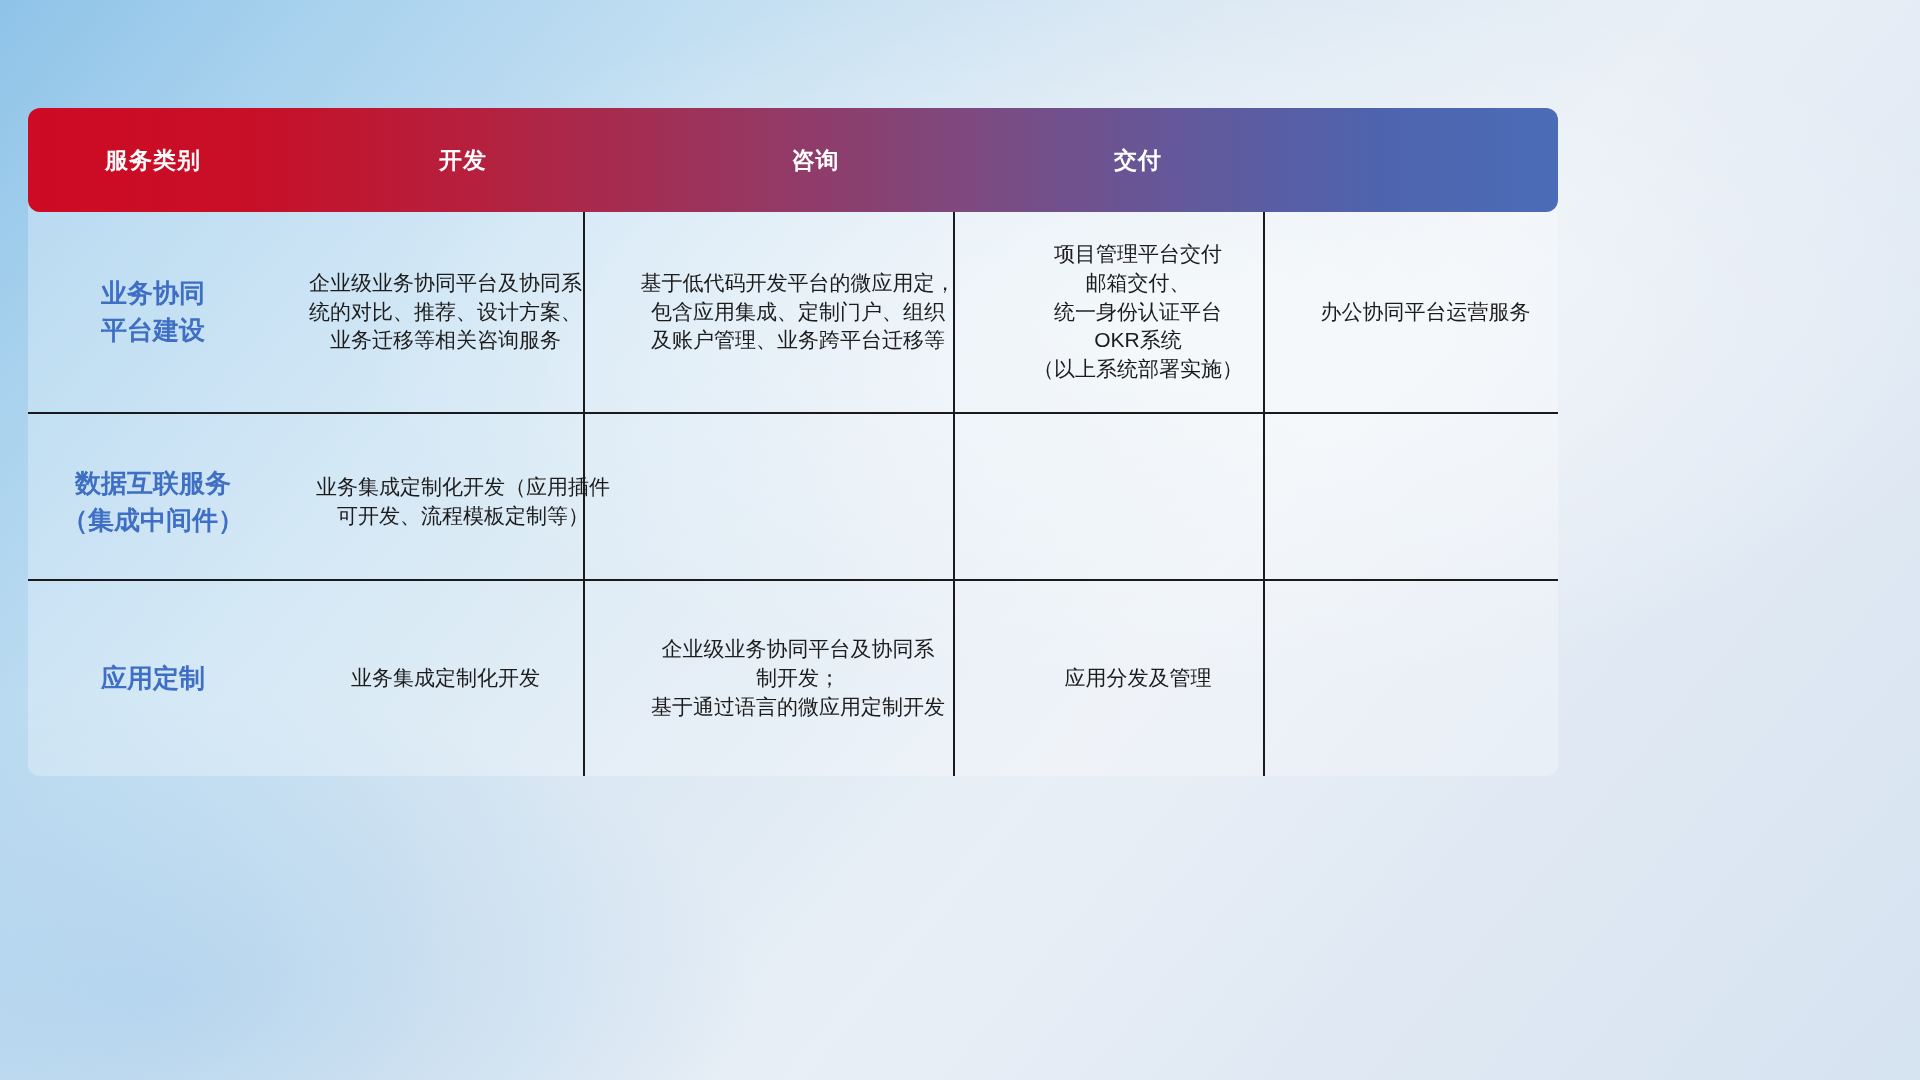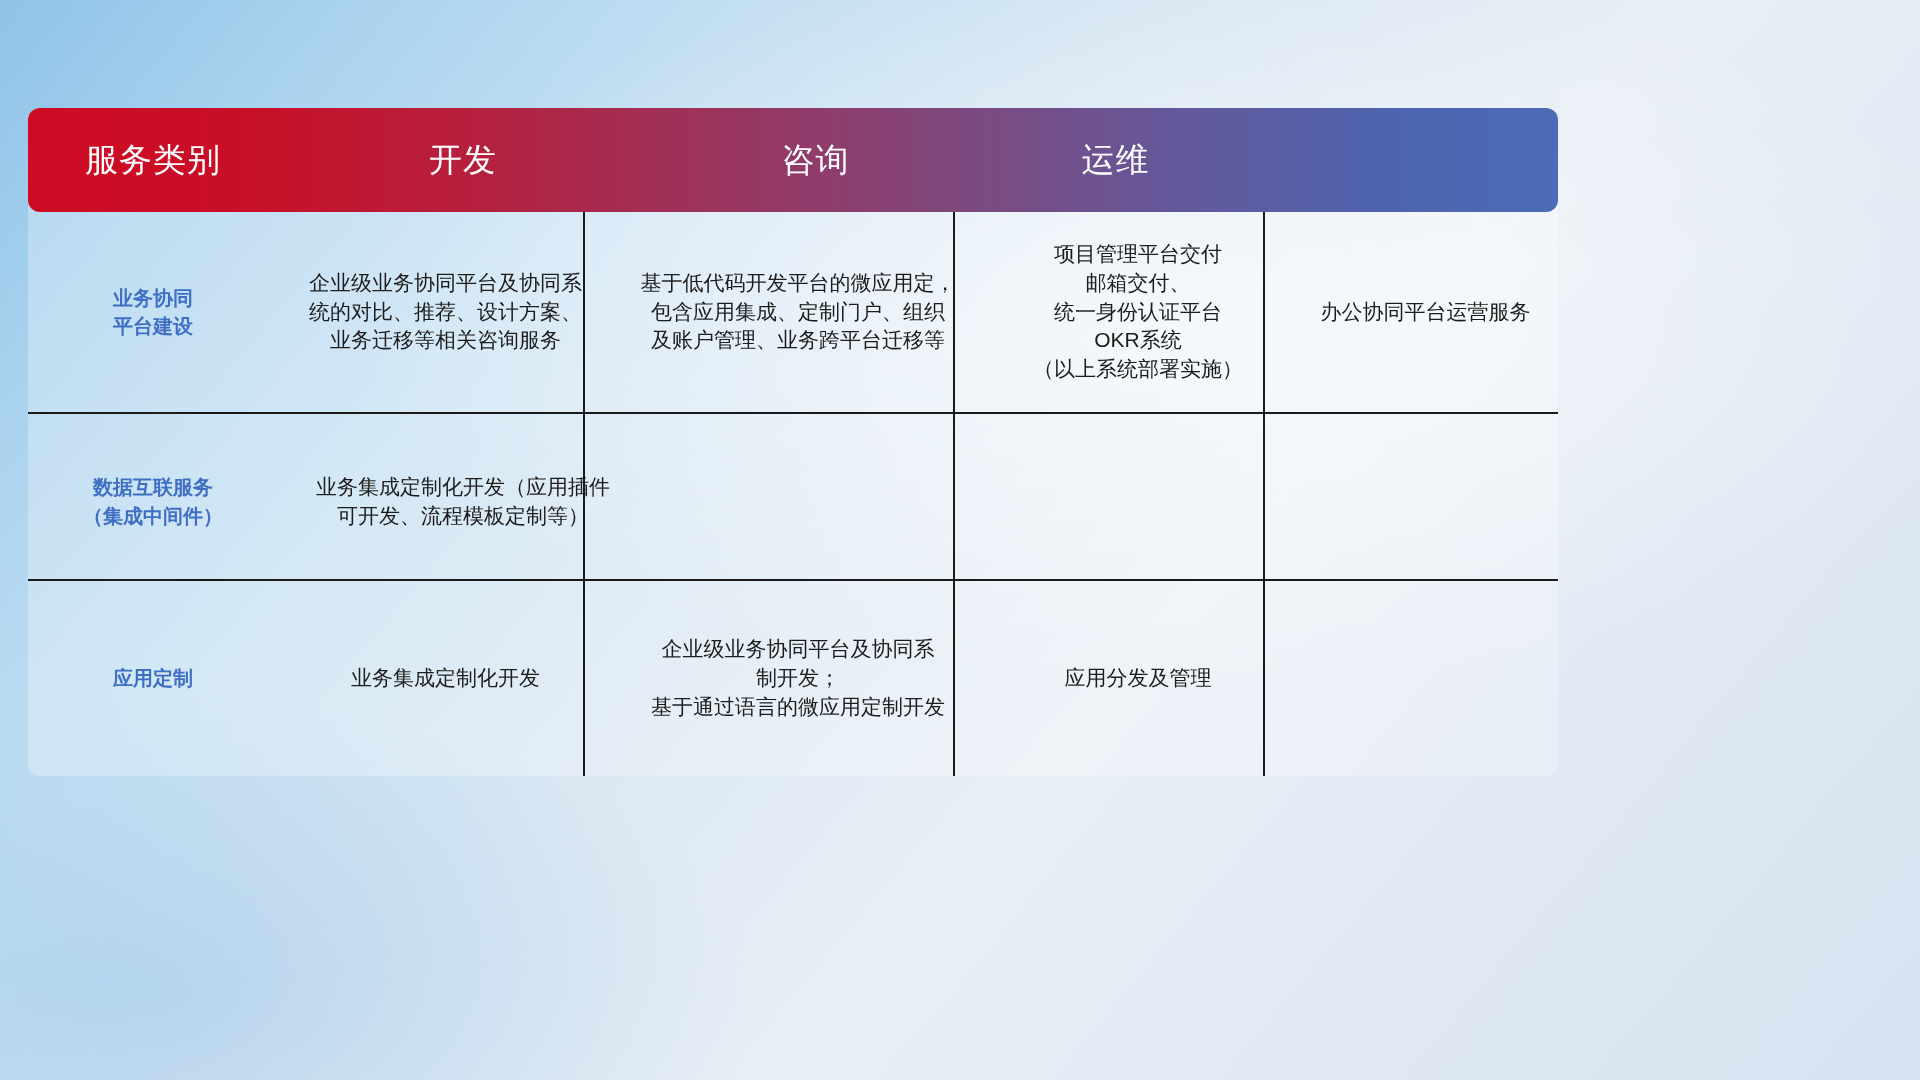--- a/index.html
+++ b/index.html
@@ -61,22 +61,22 @@
        #62599c 76%,
        #4f63ad 88%,
        #4b6cb7 100%);
     display: flex;
     align-items: center;
     overflow: hidden;
   }
 
   .head-cell {
     color: #ffffff;
-    font-size: 33px;
-    font-weight: normal;
+    font-size: 23px;
+    font-weight: bold;
     text-align: center;
     letter-spacing: 1px;
     white-space: nowrap;
   }
 
   
   .body-area {
     position: absolute;
     left: 0;
     top: 104px;
@@ -100,21 +100,21 @@
     padding: 6px 12px;
     line-height: 1.38;
     color: #1c1c1c;
     font-size: 21px;
     white-space: pre-line;
   }
 
   .cell.label {
     color: #3f6fc4;
     font-weight: bold;
-    font-size: 20px;
+    font-size: 26px;
     line-height: 1.42;
   }
 
   
   .vline {
     position: absolute;
     width: 2px;
     background: #1a1a1a;
   }
   .hline {
@@ -129,21 +129,21 @@
 <body>
 
 <div class="bg-glow"></div>
 
 <div class="table-card">
 
   <div class="head-row">
     <div class="head-cell" style="width:250px">服务类别</div>
     <div class="head-cell" style="width:370px">开发</div>
     <div class="head-cell" style="width:335px">咨询</div>
-    <div class="head-cell" style="width:265px">运维</div>
+    <div class="head-cell" style="width:310px">交付</div>
   </div>
 
   <div class="body-area">
 
     <div class="data-row" style="top:0px; height:200px">
       <div class="cell label" style="width:250px">业务协同
 平台建设</div>
       <div class="cell" style="width:335px">企业级业务协同平台及协同系
 统的对比、推荐、设计方案、
 业务迁移等相关咨询服务</div>

